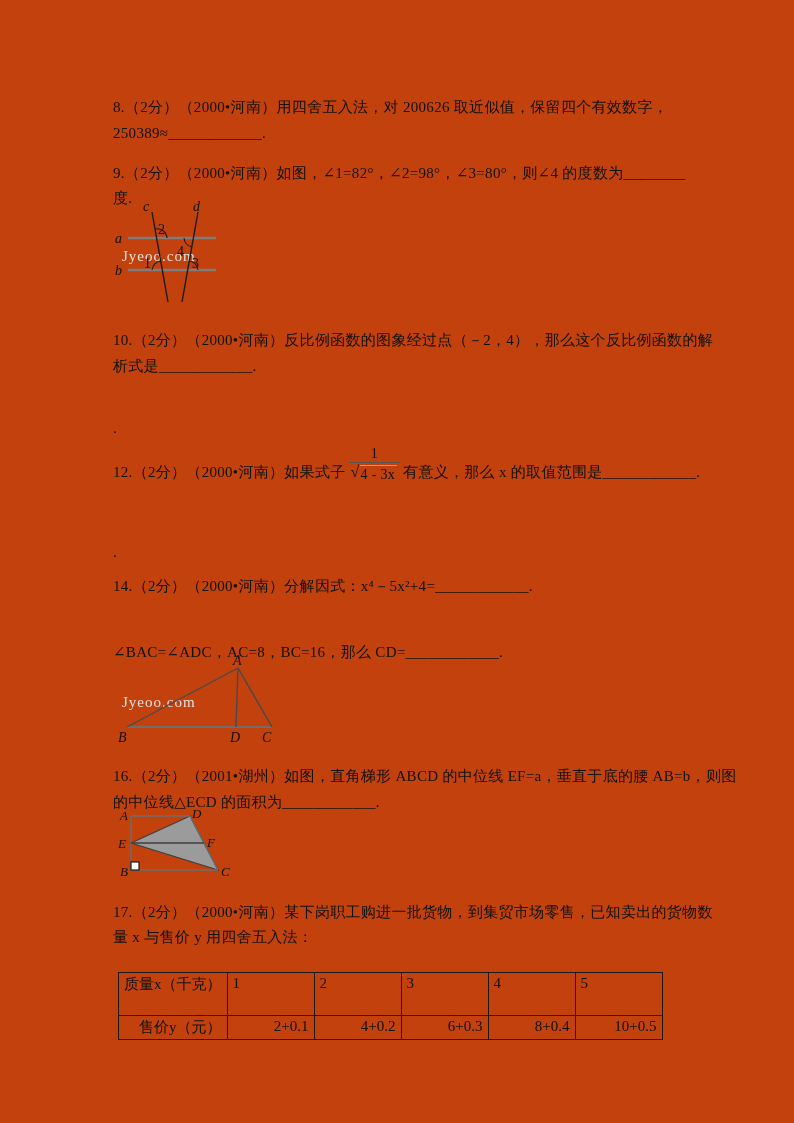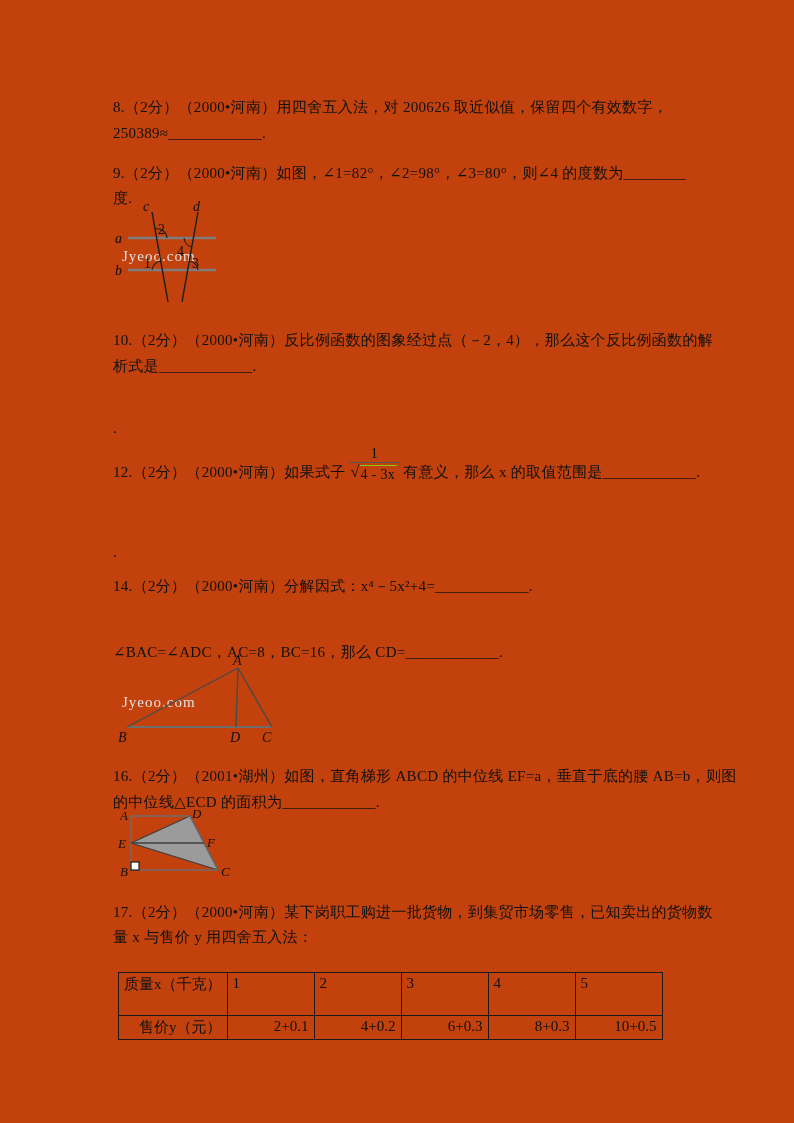--- a/index.html
+++ b/index.html
@@ -136,19 +136,19 @@
       <td>2</td>
       <td>3</td>
       <td>4</td>
       <td>5</td>
     </tr>
     <tr class="r2">
       <th>售价y（元）</th>
       <td>2+0.1</td>
       <td>4+0.2</td>
       <td>6+0.3</td>
-      <td>8+0.3</td>
+      <td>8+0.4</td>
       <td>10+0.5</td>
     </tr>
   </tbody>
     </table>
 
 </div>
 
 </body></html>

